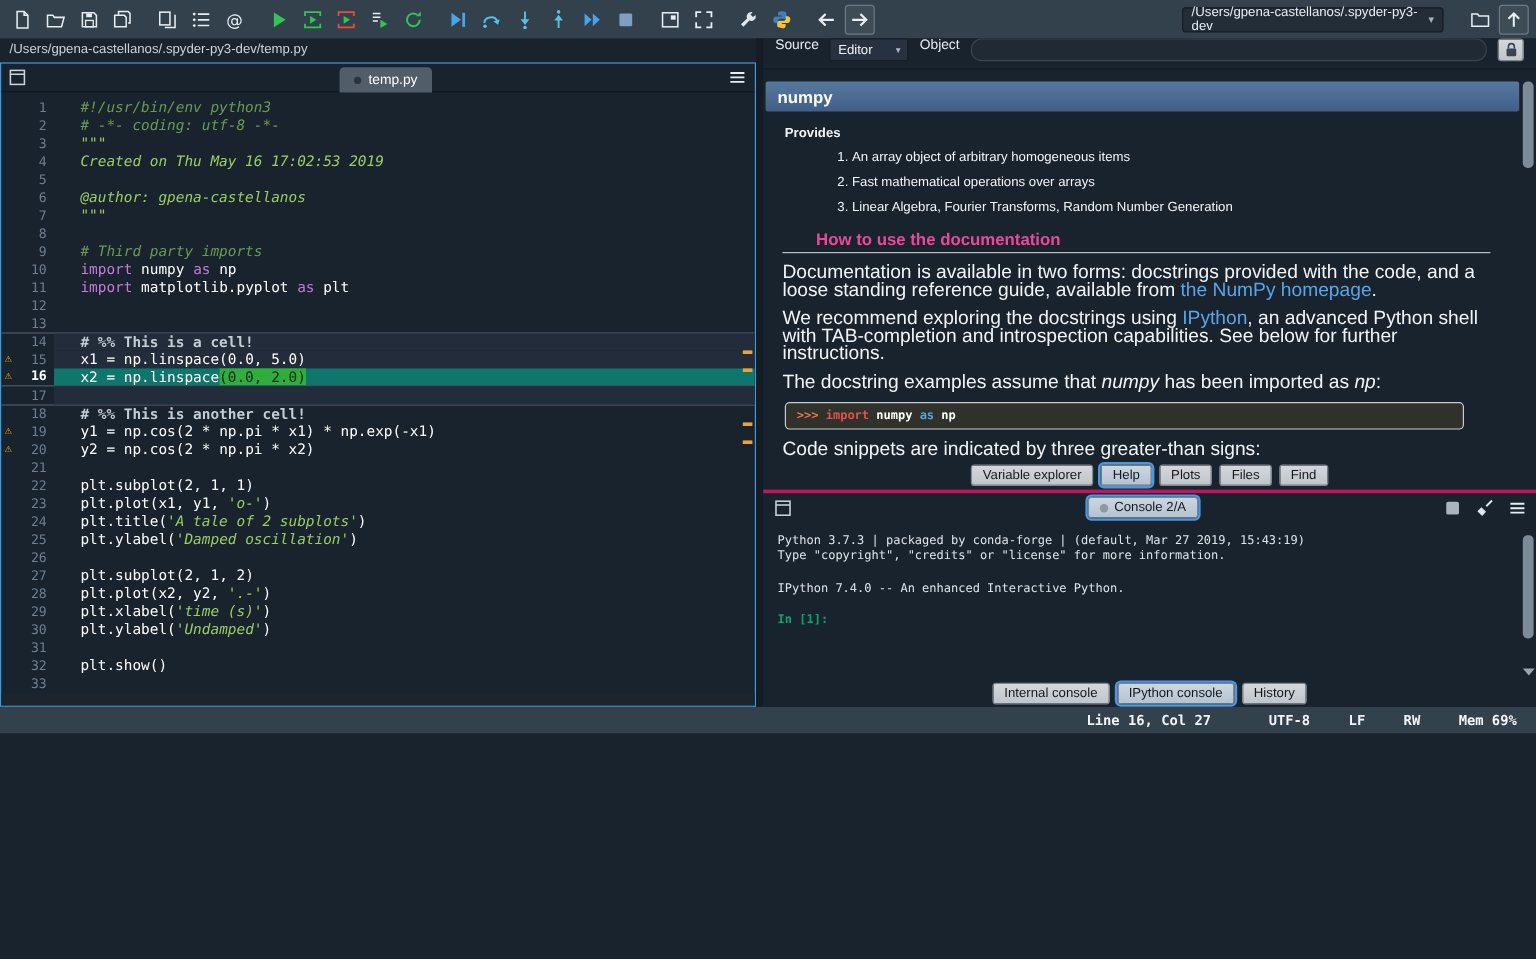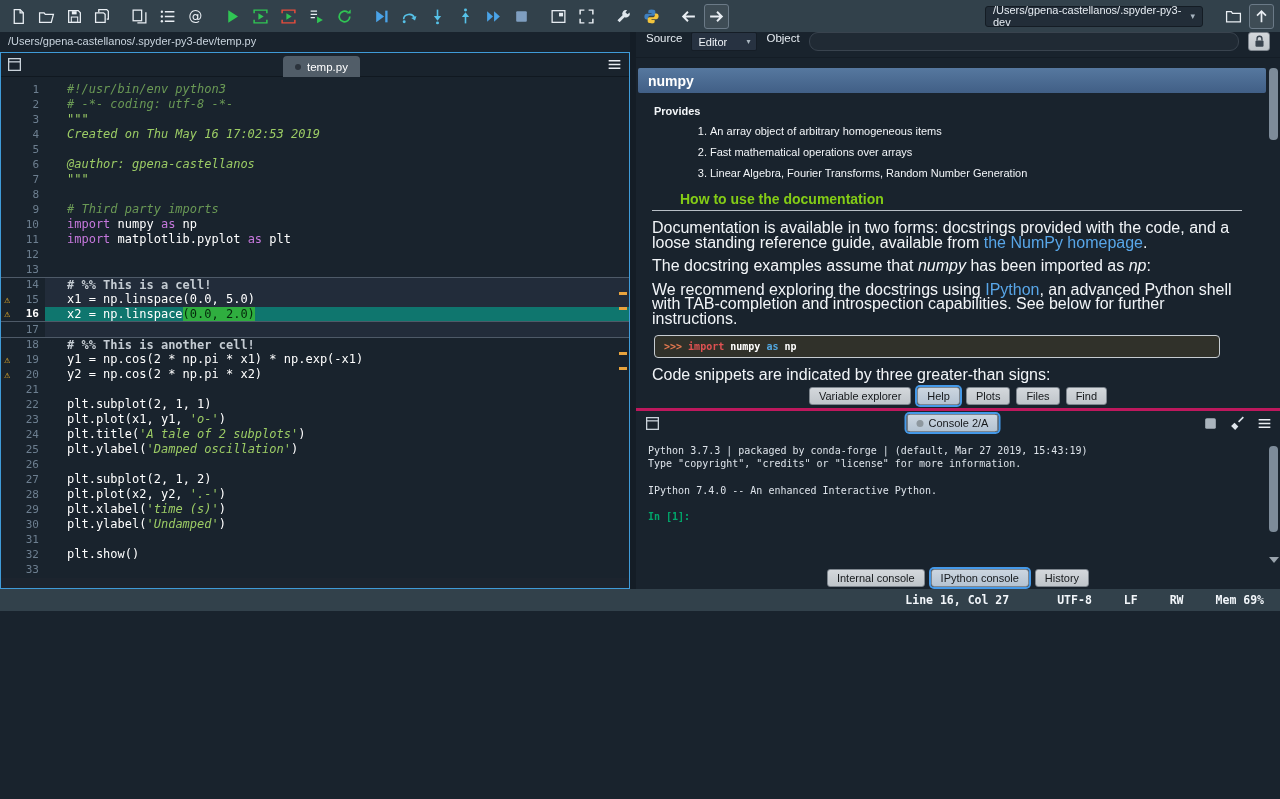--- a/index.html
+++ b/index.html
@@ -64,21 +64,21 @@
 
   
   .help-pane { height:325px; position:relative; overflow:hidden; }
   .help-doc { margin:10px 14px 0 2px; color:#f2f5f8; }
   .doc-title { height:25px; background:linear-gradient(#56789f,#415f86); color:#fff; font-size:14px; font-weight:bold;
     display:flex; align-items:center; padding-left:10px; border-radius:2px; }
   .doc-body { padding:10px 24px 0 14px; }
   .provides { font-size:11px; font-weight:bold; margin:2px 0 8px 2px; }
   .doc-body ol { padding-left:58px; font-size:11px; }
   .doc-body ol li { margin-bottom:9px; }
-  .doc-body h2 { font-size:14px; font-weight:600; margin:12px 0 3px 0; color:#84cc16;padding-left:28px; }
+  .doc-body h2 { font-size:14px; font-weight:600; margin:12px 0 3px 0; color:#ec4899;padding-left:28px; }
   .doc-body hr { border:0; border-top:1px solid #b8bfc6; margin:2px 0 10px 0; }
   .doc-body p { font-size:16px; line-height:14.5px; margin:0 0 9px 0; }
   .link { color:#58a6e8; cursor:pointer; }
   .codebox { margin:2px 22px 10px 2px; border:1px solid #c6ccd2; border-radius:4px; background:#30312a;
     padding:5px 9px; font-family:"DejaVu Sans Mono",monospace; font-size:10px; white-space:pre; }
   .codebox.cut { height:12px; border-radius:4px 4px 0 0; border-bottom:none; margin-bottom:0; }
   .cb-prompt { color:#e2784f; font-weight:bold; }
   .cb-kw { color:#e05252; font-weight:bold; }
   .cb-mod { color:#ffffff; font-weight:bold; }
   .cb-kw2 { color:#52a7e0; font-weight:bold; }
@@ -473,22 +473,22 @@
         <div class="doc-body">
           <div class="provides">Provides</div>
           <ol>
               <li>An array object of arbitrary homogeneous items</li>
               <li>Fast mathematical operations over arrays</li>
               <li>Linear Algebra, Fourier Transforms, Random Number Generation</li>
             </ol>
           <h2>How to use the documentation</h2>
           <hr>
           <p><span>Documentation is available in two forms: docstrings provided with the code, and a loose standing reference guide, available from </span><span class="link">the NumPy homepage</span><span>.</span></p>
+          <p><span>We recommend exploring the docstrings using </span><span class="link">IPython</span><span>, an advanced Python shell with TAB-completion and introspection capabilities. See below for further instructions.</span></p>
           <p><span>The docstring examples assume that </span><em>numpy</em><span> has been imported as </span><em>np</em><span>:</span></p>
-          <p><span>We recommend exploring the docstrings using </span><span class="link">IPython</span><span>, an advanced Python shell with TAB-completion and introspection capabilities. See below for further instructions.</span></p>
           <div class="codebox"><span class="cb-prompt">&gt;&gt;&gt; </span><span class="cb-kw">import</span><span class="cb-mod"> numpy </span><span class="cb-kw2">as</span><span class="cb-mod"> np</span></div>
           <p>Code snippets are indicated by three greater-than signs:</p>
           <div class="codebox cut"></div>
         </div>
       </div>
       <div class="vscrollbar">
           <div class="thumb" style="height:72px"></div>
         </div>
     </div>
 

